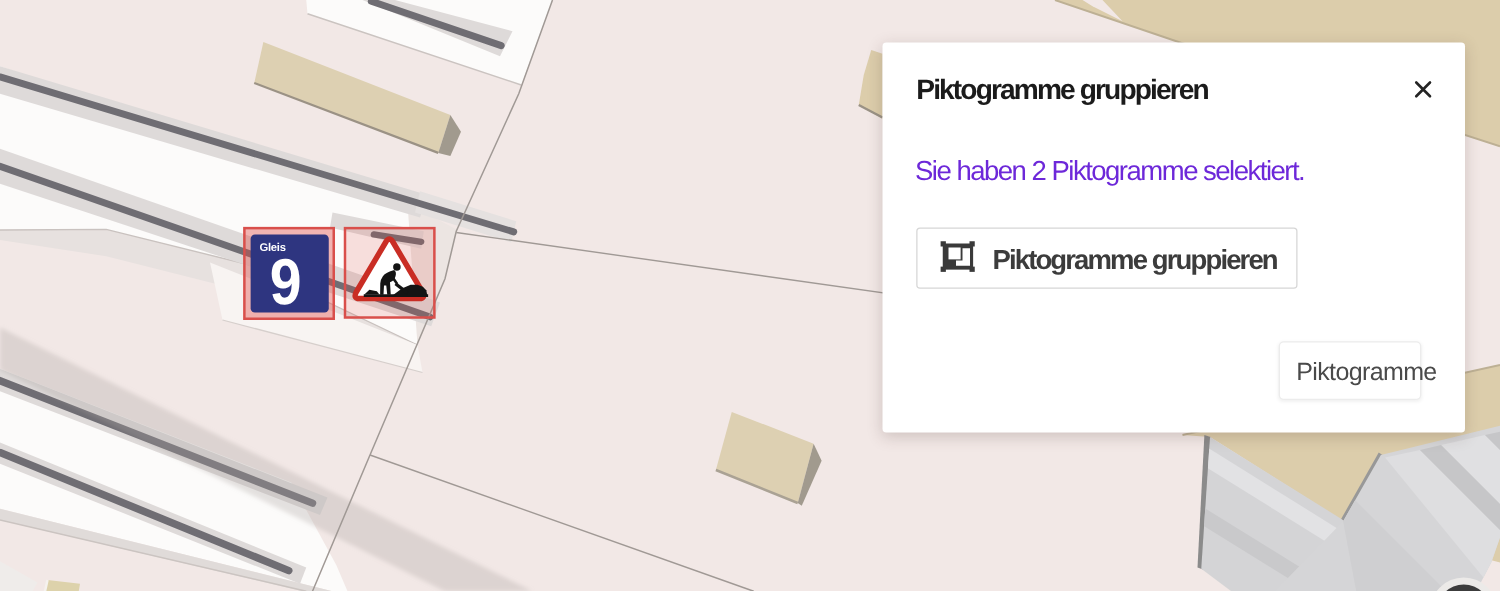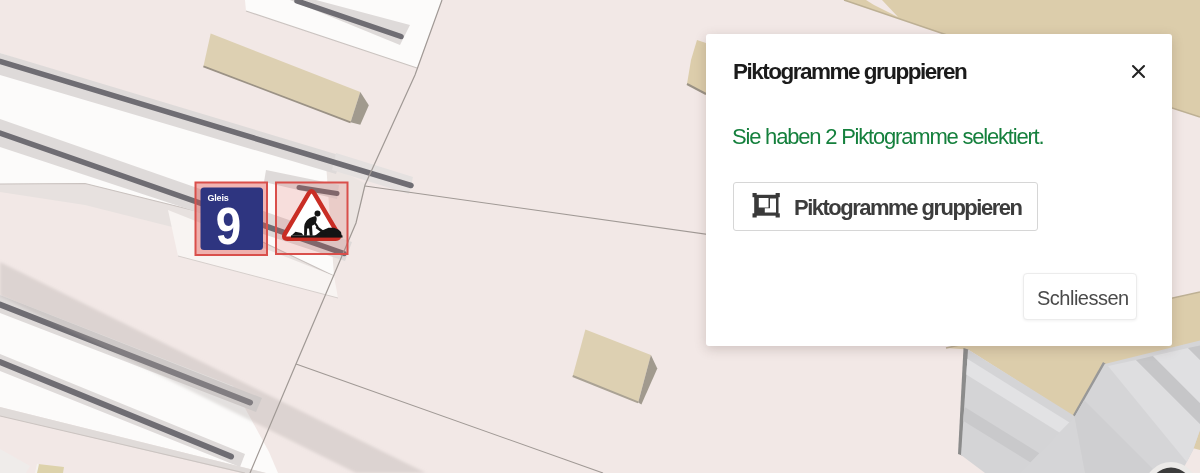--- a/index.html
+++ b/index.html
@@ -159,21 +159,21 @@
 </svg>
 
 <div class="abs" style="left:706px;top:34px;width:466px;height:312px;background:#ffffff;border-radius:3px;box-shadow:0 3px 12px rgba(80,60,55,0.22);"></div>
 
 <div class="abs" style="left:733px;top:61px;font-size:22.5px;font-weight:bold;letter-spacing:-1.5px;color:#1b1b1b;line-height:1;">Piktogramme gruppieren</div>
 
 <svg class="abs" style="left:1131px;top:64px" width="15" height="15" viewBox="0 0 15 15">
   <path d="M 2,2 L 13,13 M 13,2 L 2,13" stroke="#242424" stroke-width="2.1" stroke-linecap="round"></path>
 </svg>
 
-<div class="abs" style="left:732px;top:126px;font-size:22px;letter-spacing:-1.2px;color:#15803d;line-height:1;">Sie haben 2 Piktogramme selektiert.</div>
+<div class="abs" style="left:732px;top:126px;font-size:22px;letter-spacing:-1.2px;color:#6d28d9;line-height:1;">Sie haben 2 Piktogramme selektiert.</div>
 
 <div class="abs" style="left:733px;top:182px;width:303px;height:47px;border:1.5px solid #d6d6d6;border-radius:3px;background:#ffffff;"></div>
 
 <svg class="abs" style="left:751px;top:192px" width="30" height="27" viewBox="0 0 30 27">
   <g fill="#3a3a3a">
     <rect x="1.5" y="1" width="4.2" height="4.2"></rect>
     <rect x="24.6" y="1" width="4.2" height="4.2"></rect>
     <rect x="1.5" y="21.3" width="4.2" height="4.2"></rect>
     <rect x="24.6" y="21.3" width="4.2" height="4.2"></rect>
     <rect x="3.2" y="2.8" width="24.3" height="20.9"></rect>
@@ -181,13 +181,13 @@
   <g fill="#ffffff">
     <rect x="7.8" y="6" width="9.7" height="9.5"></rect>
     <polygon points="19,6.5 25,6.5 25,20.5 13.8,20.5 13.8,16.3 19,16.3"></polygon>
   </g>
 </svg>
 
 <div class="abs" style="left:794px;top:197px;font-size:22px;font-weight:bold;letter-spacing:-1.5px;color:#3c3c3c;line-height:1;">Piktogramme gruppieren</div>
 
 <div class="abs" style="left:1023px;top:273px;width:112px;height:45px;border:1.5px solid #ececec;border-radius:4px;background:#ffffff;box-shadow:0 1px 3px rgba(0,0,0,0.06);"></div>
 
-<div class="abs" style="left:1037px;top:288px;font-size:20px;letter-spacing:-0.5px;color:#4a4a4a;line-height:1;">Schliessen</div>
+<div class="abs" style="left:1037px;top:288px;font-size:20px;letter-spacing:-0.5px;color:#4a4a4a;line-height:1;">Piktogramme</div>
 
 </body></html>

